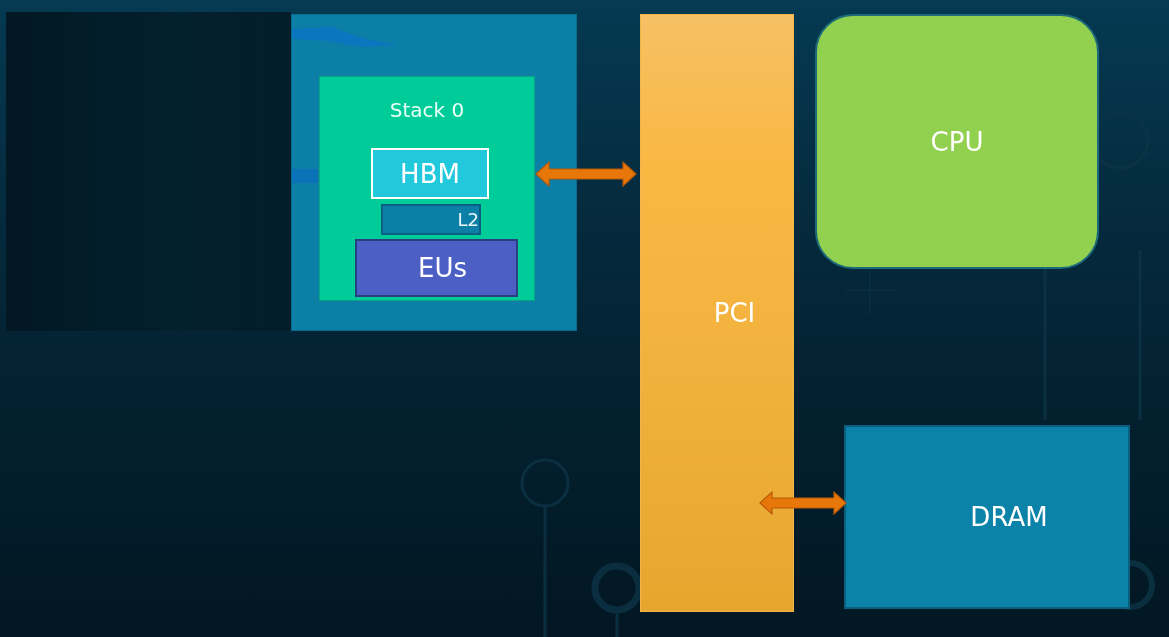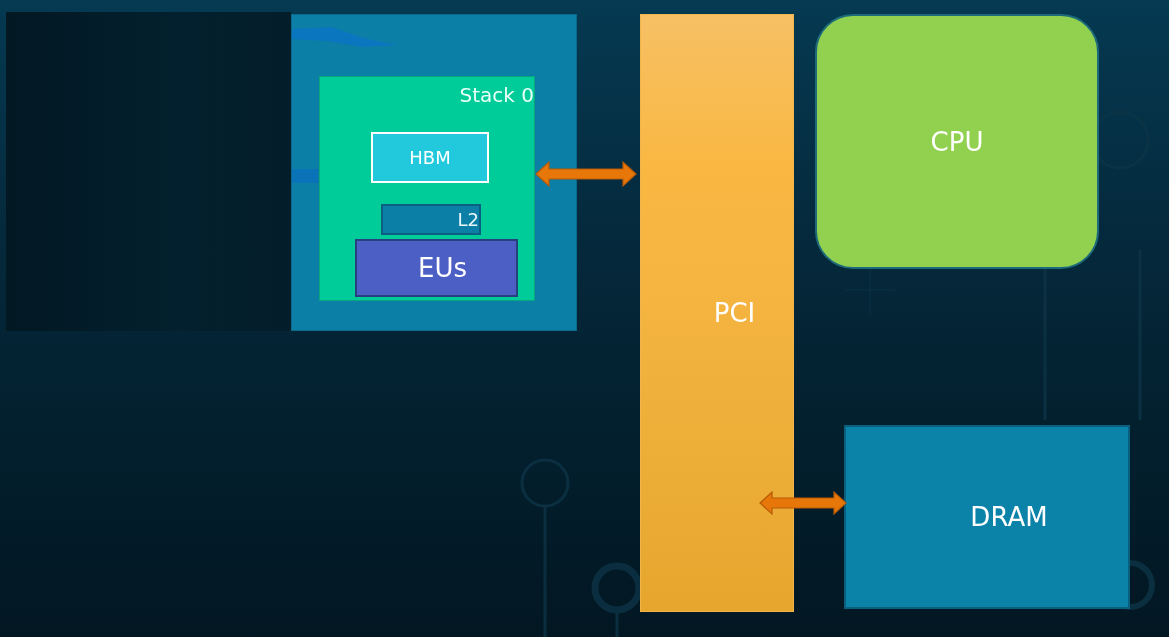--- a/index.html
+++ b/index.html
@@ -46,34 +46,34 @@
     }
     .stack-box {
       position: absolute;
       left: 319px; top: 76px;
       width: 214px; height: 223px;
       background: #00cc99;
       border: 1px solid #08a57e;
     }
     .stack-title {
       position: absolute;
-      left: 0; top: 6px;
+      left: 0; top: 21px;
       width: 100%;
-      text-align: right;
+      text-align: center;
       color: #eafff8;
       font-size: 20px;
     }
     .hbm-box {
       position: absolute;
-      left: 371px; top: 132px;
+      left: 371px; top: 148px;
       width: 114px; height: 47px;
       background: #22c8dc;
       border: 2px solid #ffffff;
       color: #ffffff;
-      font-size: 18px;
+      font-size: 26px;
       display: flex;
       align-items: center;
       justify-content: center;
     }
     .l2-box {
       position: absolute;
       left: 381px; top: 204px;
       width: 96px; height: 27px;
       background: #0b7fa5;
       border: 2px solid #0a5f82;

